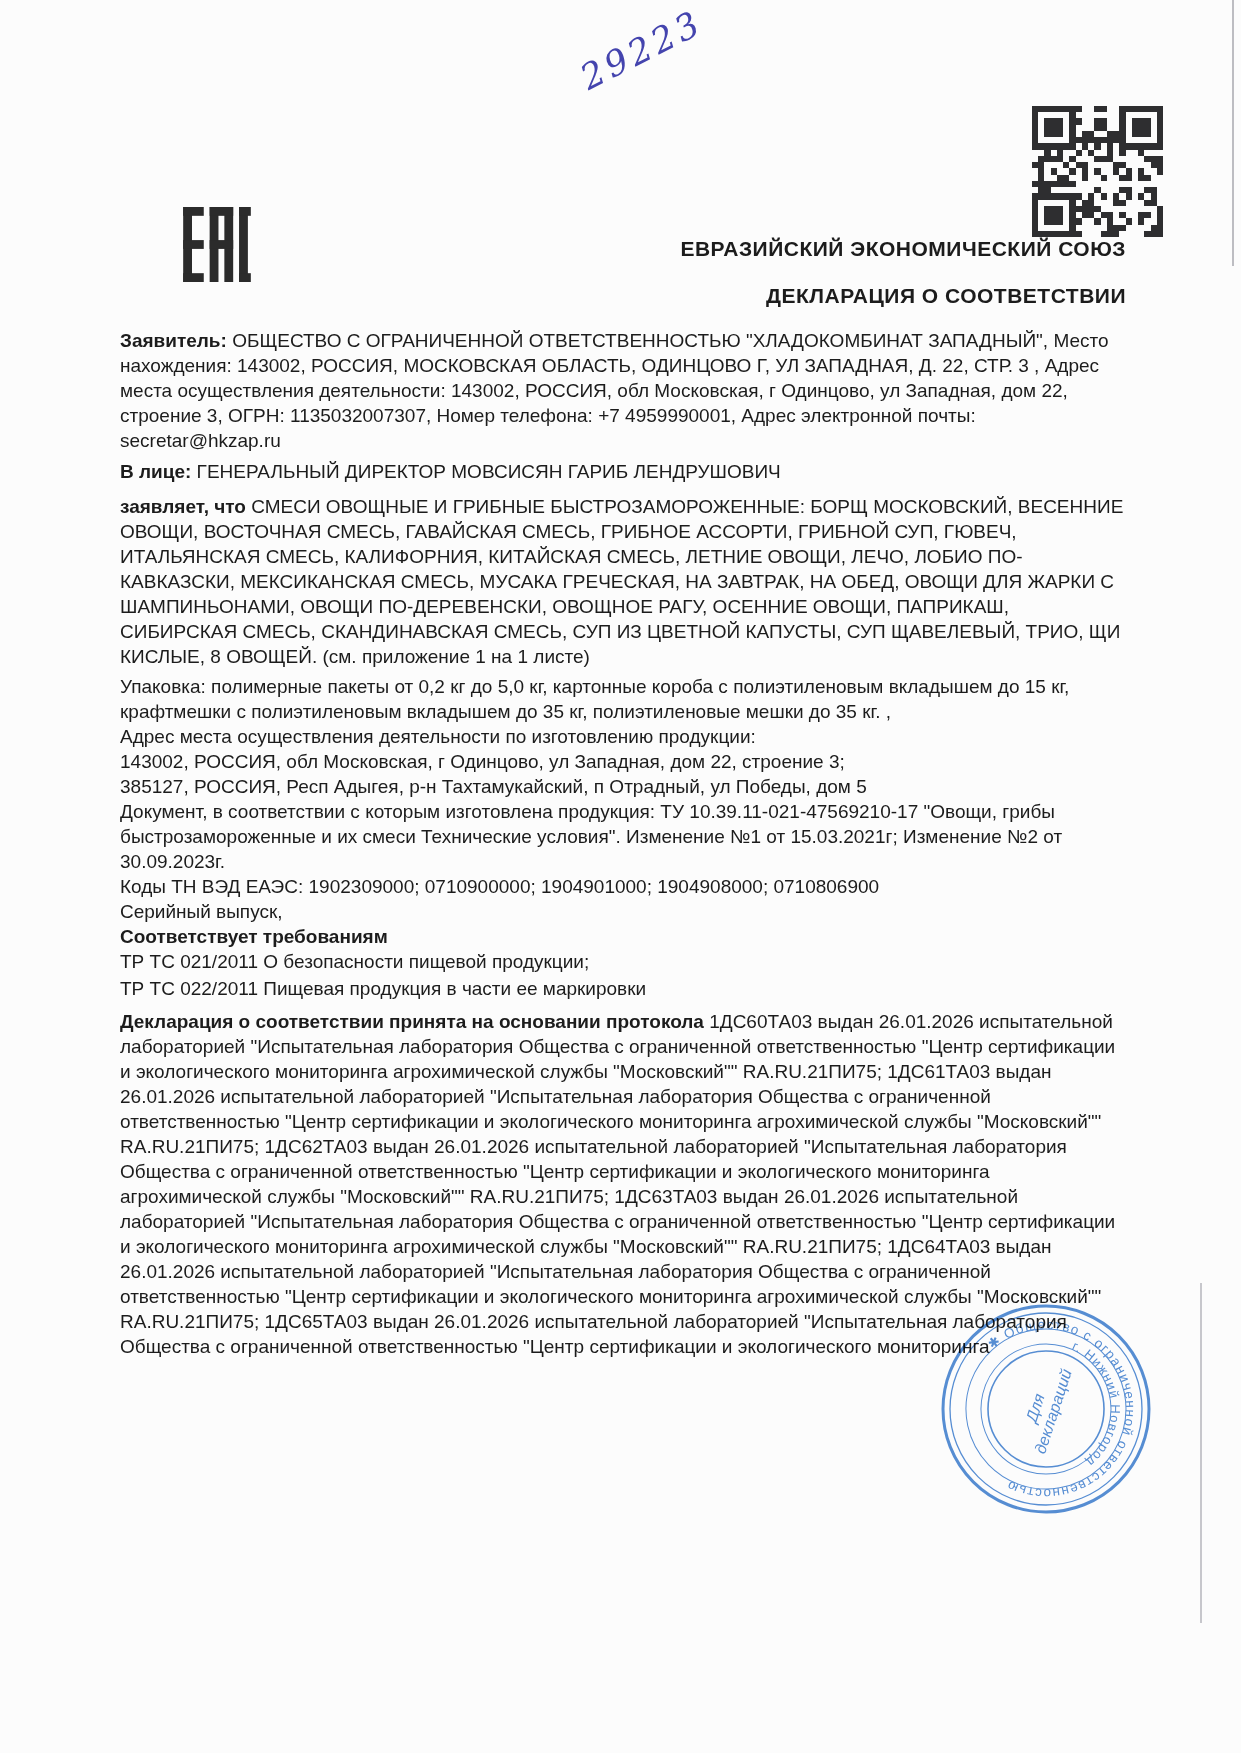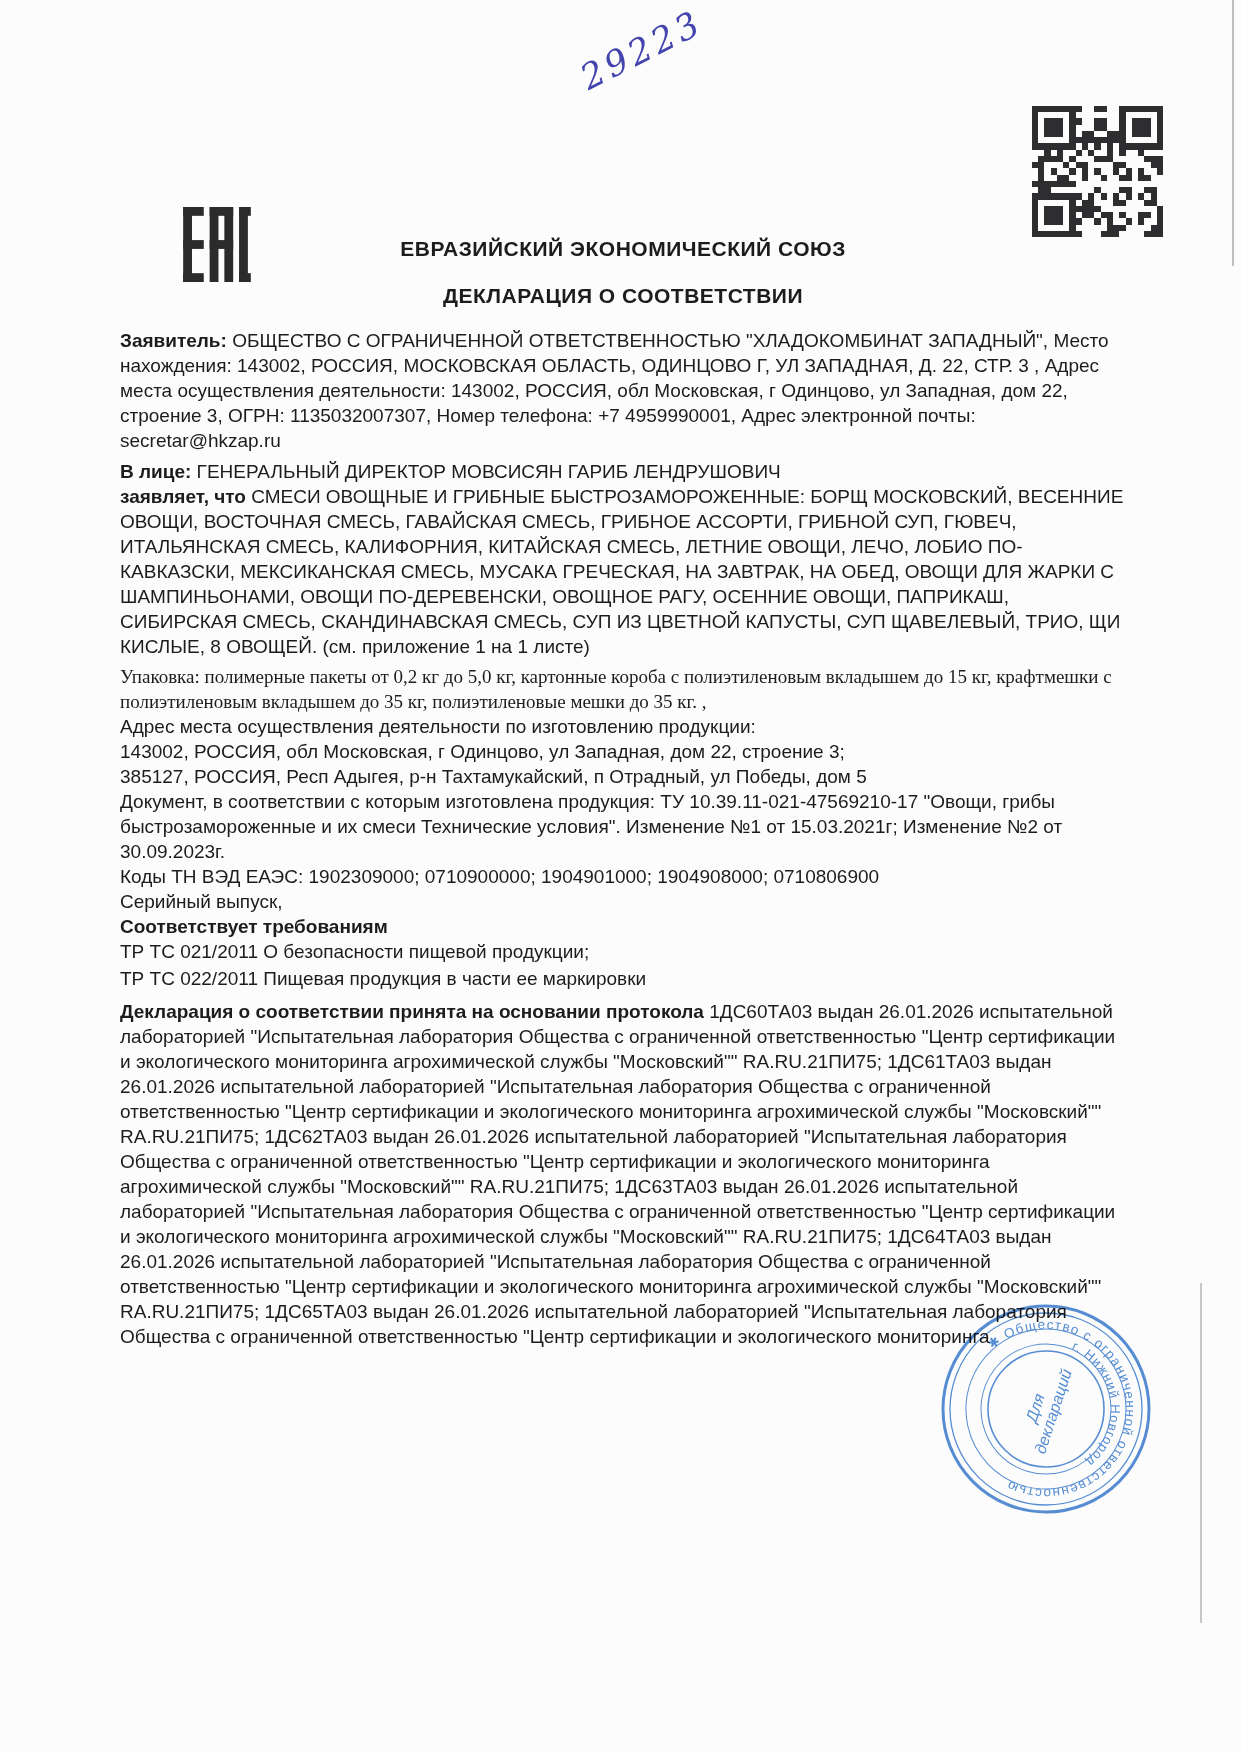--- a/index.html
+++ b/index.html
@@ -27,31 +27,31 @@
   .scan-edge.e2{left:1200px;top:1283px;height:340px;background:#c7c7cc;}
   
   .qr{position:absolute;left:1032px;top:103px;width:131px;height:137px;}
   .qr svg{width:100%;height:100%;}
   .qr rect{fill:#2e2e30;}
   
   .eac{position:absolute;left:183px;top:207px;width:68px;height:75px;}
   .eac svg{width:100%;height:100%;}
   .eac rect{fill:#2b2b2b;}
   
-  .titles{position:absolute;left:120px;top:237px;width:1006px;text-align:center;}
+  .titles{position:absolute;left:120px;top:237px;width:1006px;text-align:right;}
   .t1{font-size:21px;font-weight:bold;letter-spacing:.5px;}
   .t2{font-size:21px;font-weight:bold;letter-spacing:.5px;margin-top:23px;}
   
   .content{position:absolute;left:120px;top:328px;width:1006px;
     font-size:19px;line-height:25px;}
   .content p{margin:0;}
   .content b{font-weight:bold;}
   p.person{margin-top:6px;}
-  p.declares{}
-  p.packaging{margin-top:5px;font-family:Liberation Serif, serif;}
+  p.declares{margin-top:10px;}
+  p.packaging{margin-top:5px;}
   p.manufacturer{margin-top:2px;}
   p.requirements{}
   p.req2{margin-top:2px;}
   p.basis{margin-top:8px;}
   
   .stamp{position:absolute;left:930px;top:1293px;width:232px;height:232px;
     mix-blend-mode:multiply;opacity:.88;}
   .stamp svg{width:100%;height:100%;}
   .stamp circle,.stamp path{fill:none;stroke:#3f7fd0;}
   .stamp text{fill:#3f7fd0;font-family:"Liberation Sans",sans-serif;}

